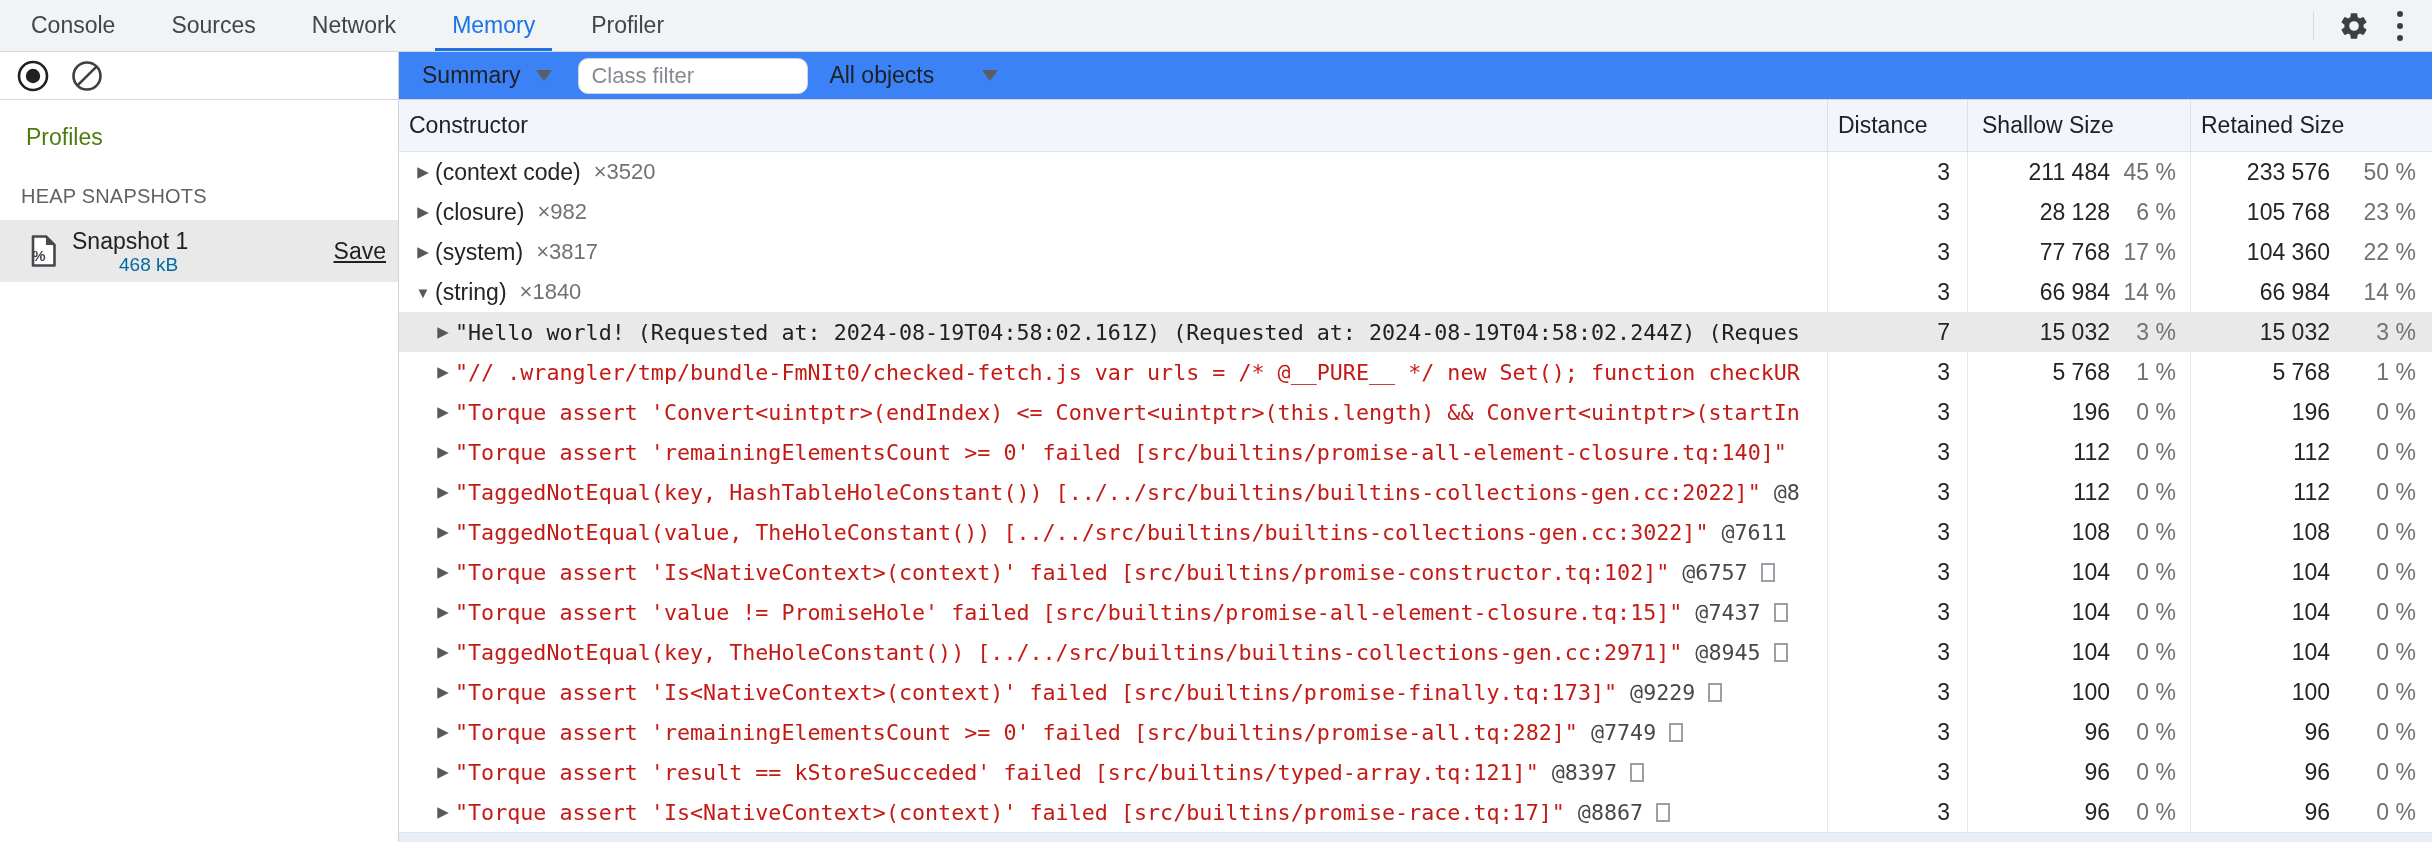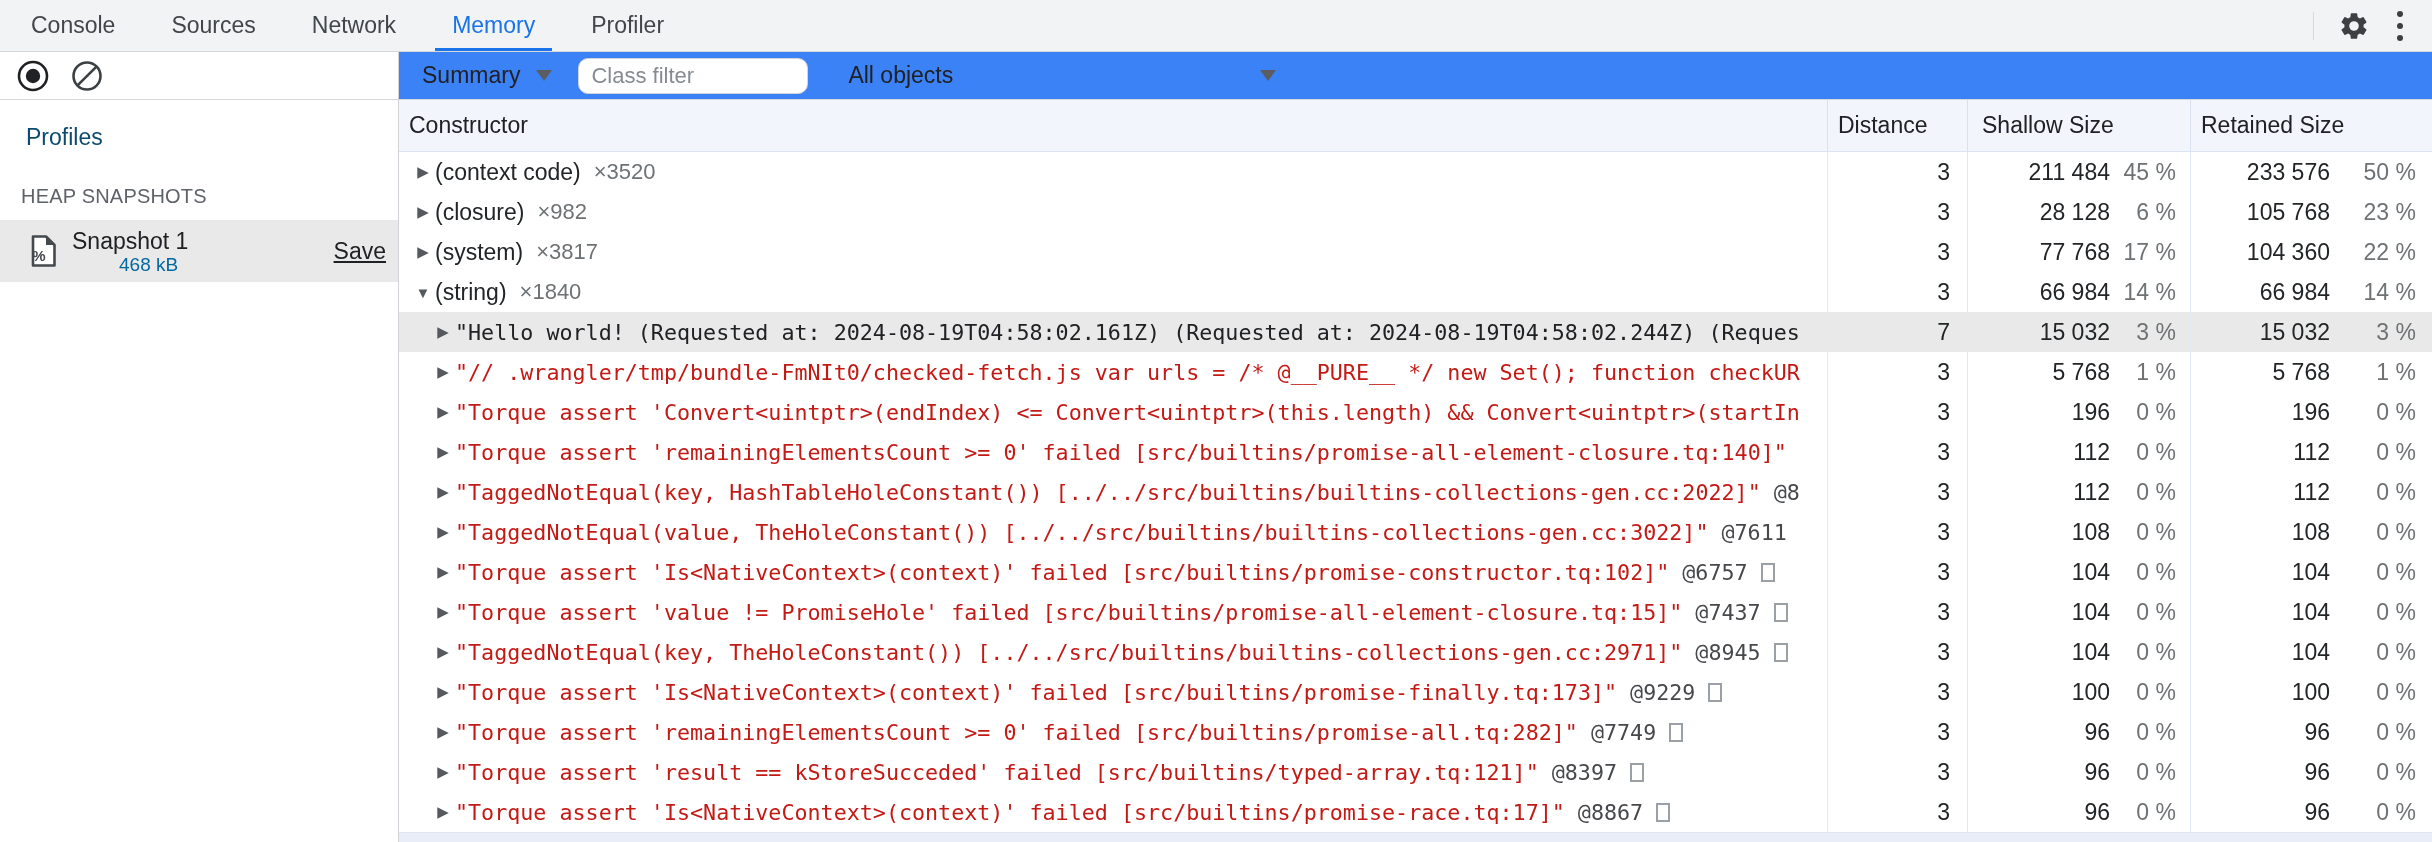--- a/index.html
+++ b/index.html
@@ -20,40 +20,40 @@
   .icon-btn { display: flex; align-items: center; justify-content: center; width: 48px; align-self: stretch; }
   .kebab { display: flex; flex-direction: column; justify-content: center; align-items: center; gap: 6px; width: 44px; margin-right: 10px; }
   .kebab i { width: 6px; height: 6px; border-radius: 50%; background: #3c4043; }
 
   
   .content { flex: 1; display: flex; min-height: 0; }
 
   
   .sidebar { width: 399px; flex: 0 0 399px; border-right: 1px solid #d0d4d9; display: flex; flex-direction: column; background: #fff; }
   .side-toolbar { height: 48px; flex: 0 0 48px; border-bottom: 1px solid #d7d8da; display: flex; align-items: center; padding-left: 15px; gap: 18px; }
-  .profiles-label { font-size: 23px; color: #0c4a6e; margin: 24px 0 0 26px; }
+  .profiles-label { font-size: 23px; color: #4d7c0f; margin: 24px 0 0 26px; }
   .section-label { font-size: 20px; color: #5f6368; margin: 34px 0 12px 21px; letter-spacing: 0.2px; }
   .snapshot-item { height: 62px; background: #e9e9e9; display: flex; align-items: center; padding: 0 12px 0 30px; }
   .snapshot-texts { margin-left: 15px; display: flex; flex-direction: column; justify-content: center; }
   .snapshot-title { font-size: 23px; color: #202124; line-height: 26px; }
   .snapshot-size { font-size: 19px; color: #0369a1; line-height: 21px; margin-left: 47px; }
   .snapshot-spacer { flex: 1; }
   .save-link { font-size: 23px; color: #202124; text-decoration: underline; cursor: pointer; }
 
   
   .main { flex: 1; display: flex; flex-direction: column; min-width: 0; }
   .toolbar { height: 48px; flex: 0 0 48px; border-bottom: 1px solid #d7d8da; display: flex; align-items: center; background: #3b82f6; }
   .select-ctl { display: flex; align-items: center; font-size: 23px; color: #202124; cursor: default; }
   .summary-select { margin-left: 23px; }
   .caret { width: 0; height: 0; border-left: 8px solid transparent; border-right: 8px solid transparent;
            border-top: 11px solid #5a5d61; margin-left: 16px; }
   .filter-input { margin-left: 26px; width: 230px; height: 36px; border: 1px solid #d0d3d8; border-radius: 10px;
                   font-family: "Liberation Sans", sans-serif; font-size: 22px; padding: 0 12px; color: #202124; outline: none; }
   .filter-input::placeholder { color: #878b91; }
-  .objects-select { margin-left: 40px; width: 428px; display: flex; align-items: center; justify-content: space-between; gap: 32px; }
+  .objects-select { margin-left: 21px; width: 428px; display: flex; align-items: center; justify-content: flex-start; gap: 32px; }
 
   
   .grid { flex: 1; display: flex; flex-direction: column; min-height: 0; background: #fff; }
   .grid-header { height: 52px; flex: 0 0 52px; background: #f2f5fc; border-bottom: 1px solid #dce3f2;
                  display: flex; font-size: 23px; color: #202124; }
   .hcell { display: flex; align-items: center; padding-left: 10px; }
   .h-constructor { flex: 1; min-width: 0; }
   .h-distance  { width: 140px; flex: 0 0 140px; border-left: 1px solid #d9e1f1; }
   .h-shallow   { width: 223px; flex: 0 0 223px; border-left: 1px solid #d9e1f1; padding-left: 14px; }
   .h-retained  { width: 242px; flex: 0 0 242px; border-left: 1px solid #d9e1f1; padding-left: 10px; }

